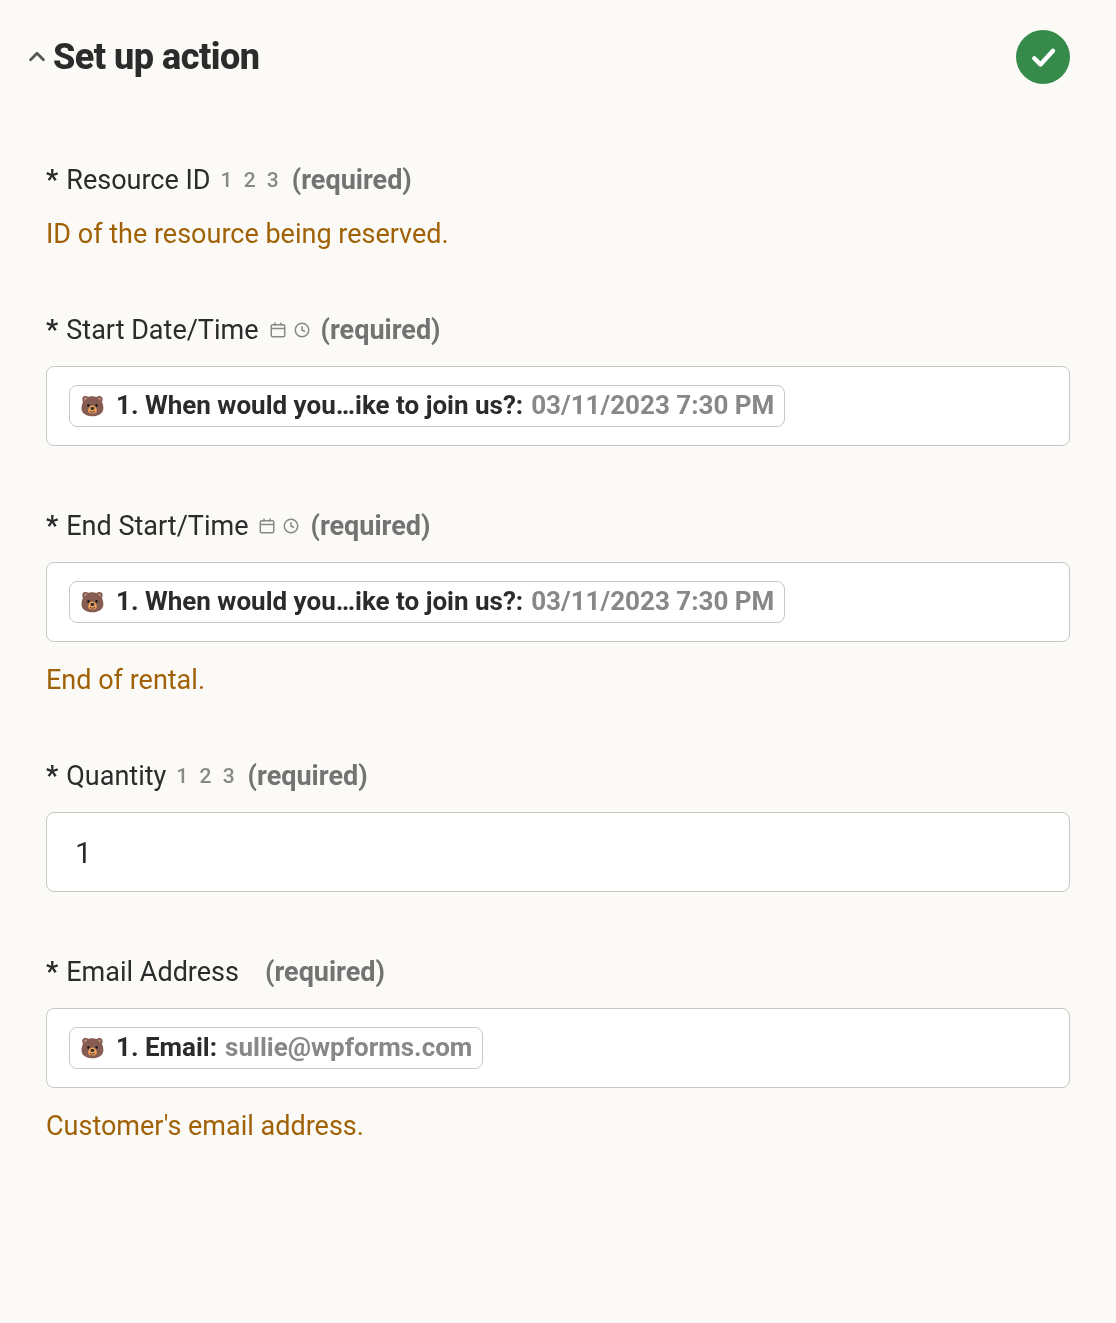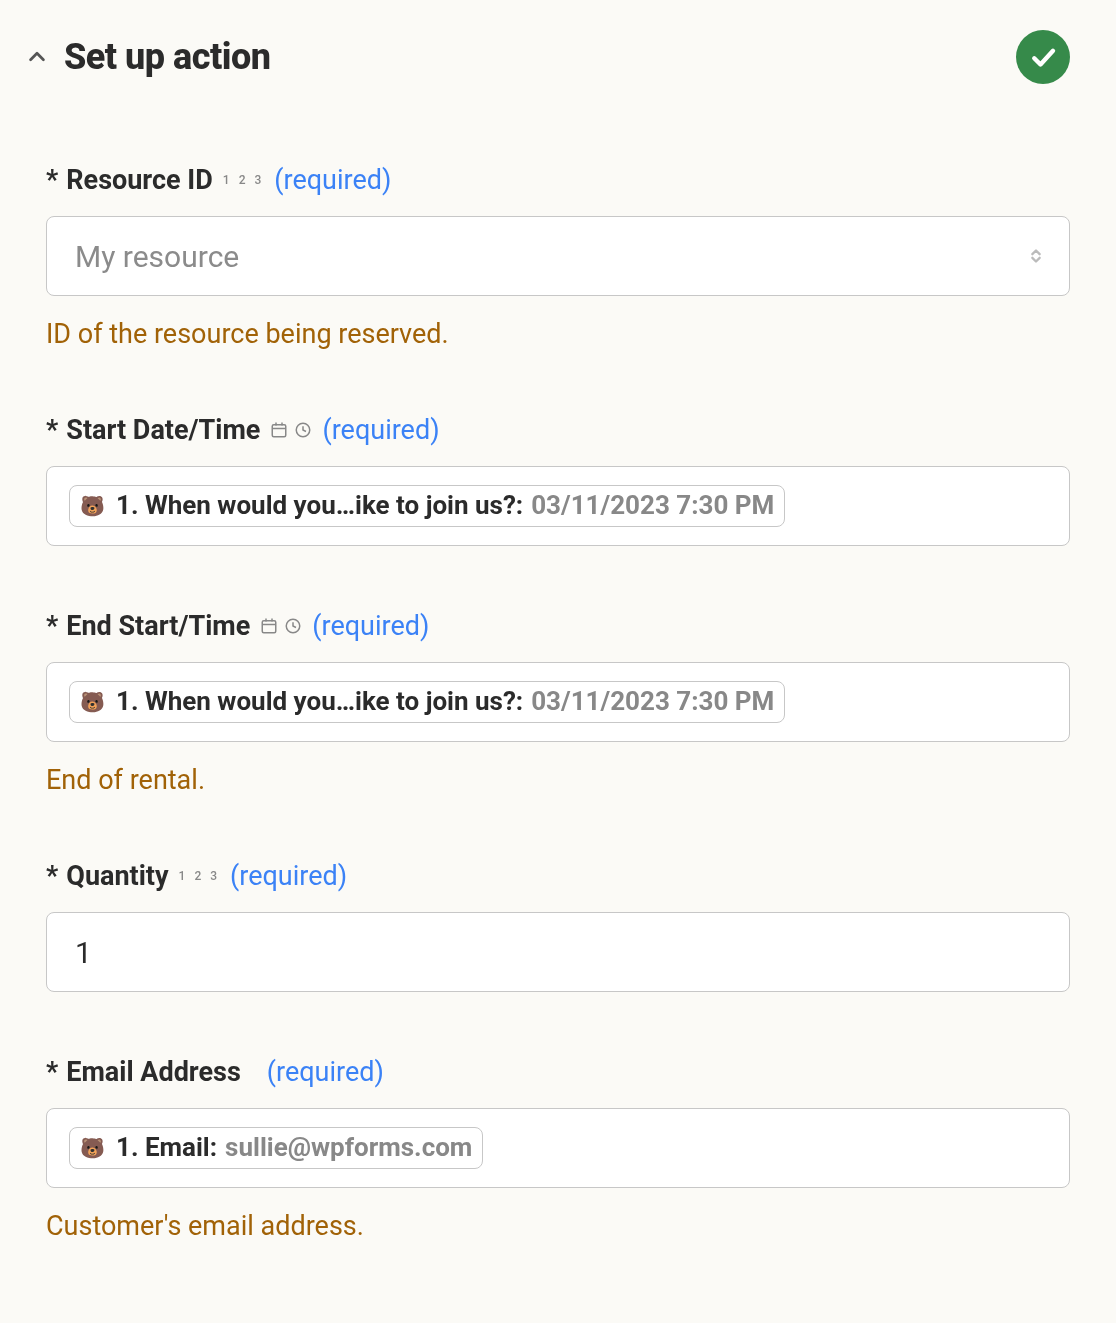--- a/index.html
+++ b/index.html
@@ -10,39 +10,39 @@
       height:1323px;
       padding: 30px 46px 60px 26px;
       color:#2b2b2b;
     }
     .header {
       display:flex;
       align-items:center;
       justify-content:space-between;
       margin-bottom: 80px;
     }
-    .header-left{ display:flex; align-items:center; gap:16px;}
+    .header-left{ display:flex; align-items:center; gap:5px;}
     .chev { width:22px; height:22px; color:#555; flex:0 0 auto;}
     .title { font-size:36px; font-weight:800; letter-spacing:-0.5px; }
     .status-badge {
       width:54px; height:54px; border-radius:50%;
       background:#368a4a;
       display:flex; align-items:center; justify-content:center;
     }
     .form { padding-left:20px; }
     .field { margin-bottom: 64px;}
     .label-row {
       display:flex; align-items:center; gap:10px;
       font-size:27px; margin-bottom:20px;
     }
     .asterisk { font-weight:700; margin-right:-2px;}
-    .lbl { font-weight:700;}
-    .req { color:#3b82f6; font-weight:400;}
+    .lbl { font-weight:400;}
+    .req { color:#737373; font-weight:700;}
     .type-icons { display:inline-flex; align-items:center; gap:6px; color:#777; font-size:18px;}
-    .type-icons .num { font-size:12px; letter-spacing:3px; color:#888; font-weight:500;}
+    .type-icons .num { font-size:21px; letter-spacing:3px; color:#888; font-weight:500;}
     .control {
       display:flex; align-items:center;
       width:100%;
       min-height:80px;
       padding: 14px 22px;
       background:#fff;
       border:1px solid #c7c7c7;
       border-radius:8px;
       font-size:27px;
     }
@@ -95,29 +95,20 @@
 <div class="form">
 
   <div class="field">
     <div class="label-row">
       <span class="asterisk">*</span>
       <span class="lbl">Resource ID</span>
       <span class="type-icons">
           <span class="num">1 2 3</span>
         </span>
       <span class="req">(required)</span>
-    </div>
-    <div class="control select">
-      <span>My resource</span>
-      <span class="select-arrows">
-        <svg viewBox="0 0 24 24" width="22" height="28" fill="none" stroke="currentColor" stroke-width="2.5" stroke-linecap="round" stroke-linejoin="round">
-            <polyline points="8 10 12 6 16 10"></polyline>
-            <polyline points="8 14 12 18 16 14"></polyline>
-          </svg>
-      </span>
     </div>
     <div class="help">ID of the resource being reserved.</div>
   </div>
 
   <div class="field">
     <div class="label-row">
       <span class="asterisk">*</span>
       <span class="lbl">Start Date/Time</span>
       <span class="type-icons">
         <svg viewBox="0 0 24 24" width="18" height="18" fill="none" stroke="#888" stroke-width="2">

